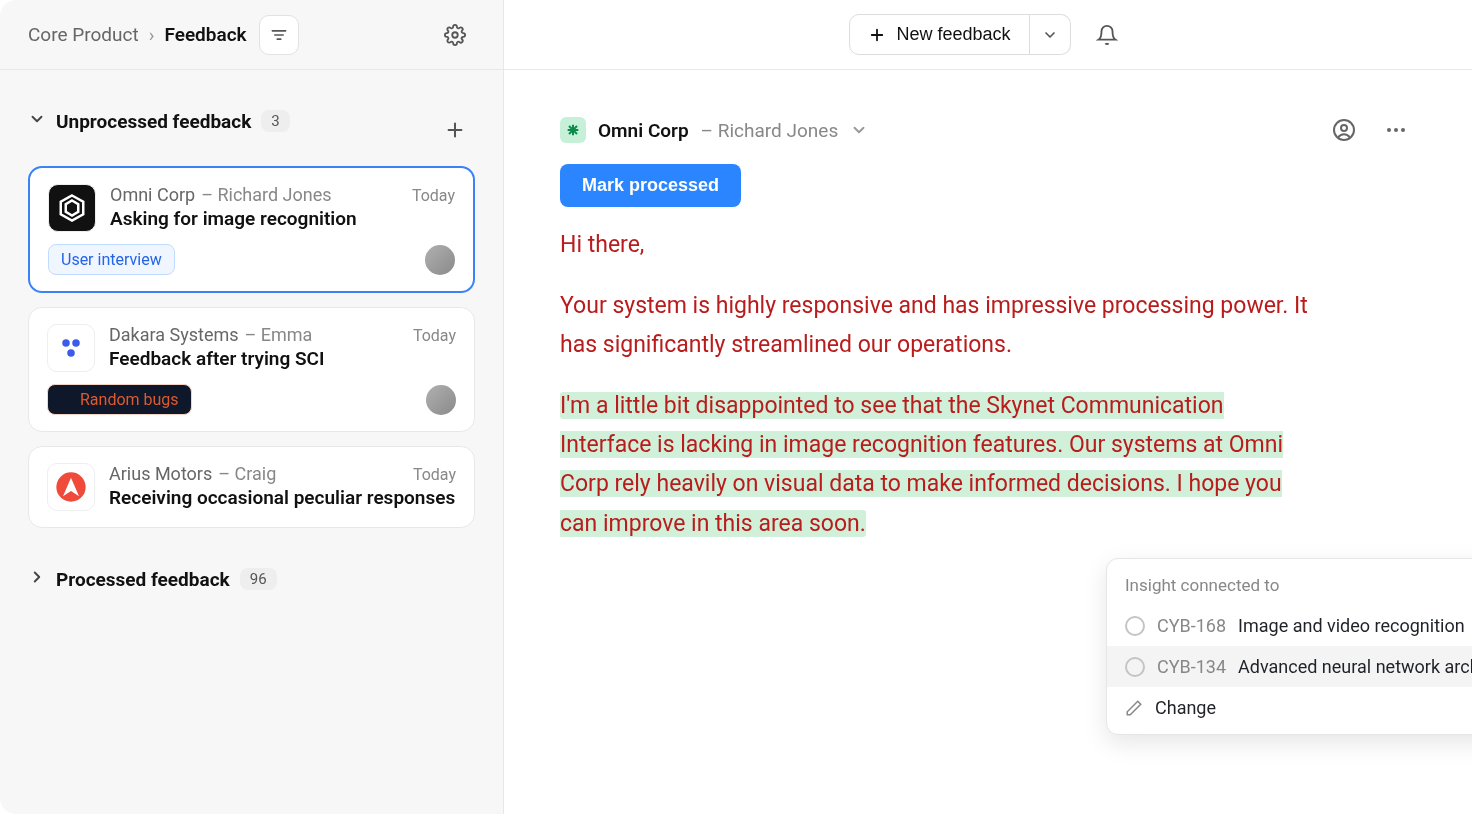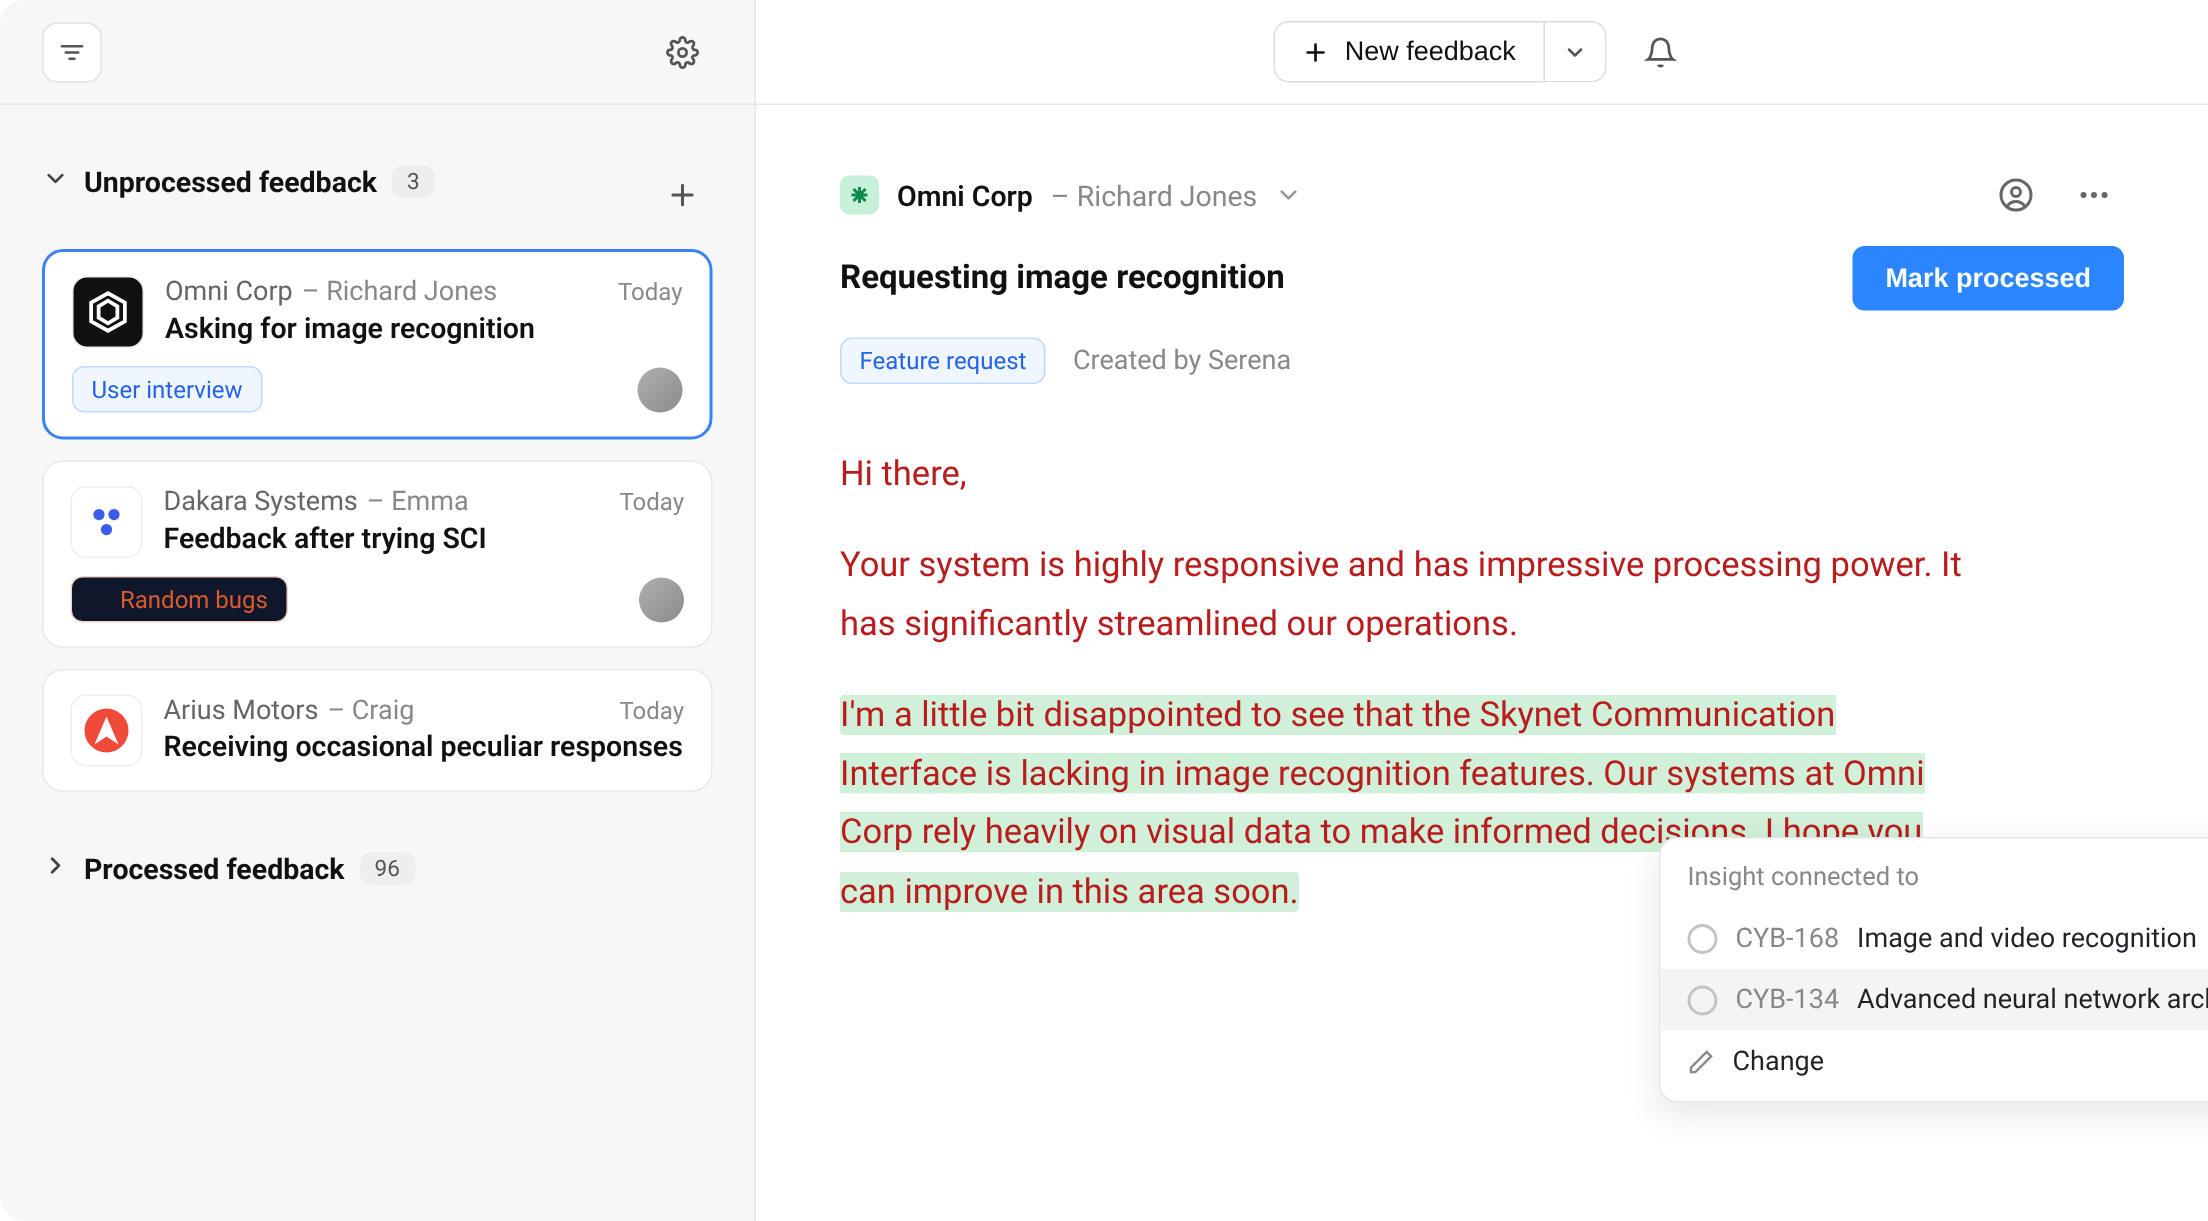--- a/index.html
+++ b/index.html
@@ -189,20 +189,25 @@
   .issue-id { color: #888; }
   svg { display: block; }
 </style>
 </head>
 <body>
 
 <div class="app">
 
   <aside class="sidebar">
     <div class="sidebar-header">
+      <nav class="breadcrumb">
+        <span class="breadcrumb-parent">Core Product</span>
+        <span class="breadcrumb-sep">›</span>
+        <span class="breadcrumb-current">Feedback</span>
+      </nav>
       <button class="icon-btn boxed">
         <span>
           <svg width="20" height="20" viewBox="0 0 24 24" fill="none" stroke="currentColor" stroke-width="2" stroke-linecap="round">
               <line x1="4" y1="7" x2="20" y2="7"></line>
               <line x1="7" y1="12" x2="17" y2="12"></line>
               <line x1="10" y1="17" x2="14" y2="17"></line>
             </svg>
         </span>
       </button>
       <div class="spacer"></div>
@@ -381,28 +386,23 @@
             <svg width="24" height="24" viewBox="0 0 24 24" fill="#666">
                 <circle cx="5" cy="12" r="2"></circle>
                 <circle cx="12" cy="12" r="2"></circle>
                 <circle cx="19" cy="12" r="2"></circle>
               </svg>
           </span>
         </button>
       </div>
 
       <div class="title-row">
-        <h1 class="detail-title">Requesting image recognition</h1>
         <button class="primary-btn">Mark processed</button>
       </div>
 
-      <div class="meta-row">
-        <span class="tag blue">Feature request</span>
-        <span class="created-by">Created by Serena</span>
-      </div>
 
       <p class="body-text">Hi there,</p>
       <p class="body-text">Your system is highly responsive and has impressive processing power. It has significantly streamlined our operations.</p>
       <p class="body-text"><span class="highlight">I'm a little bit disappointed to see that the Skynet Communication Interface is lacking in image recognition features. Our systems at Omni Corp rely heavily on visual data to make informed decisions. I hope you can improve in this area soon.</span></p>
 
       <div class="popover">
         <div class="popover-head">Insight connected to</div>
         <div class="popover-item">
           <span class="radio"></span>
           <span class="issue-id">CYB-168</span>

